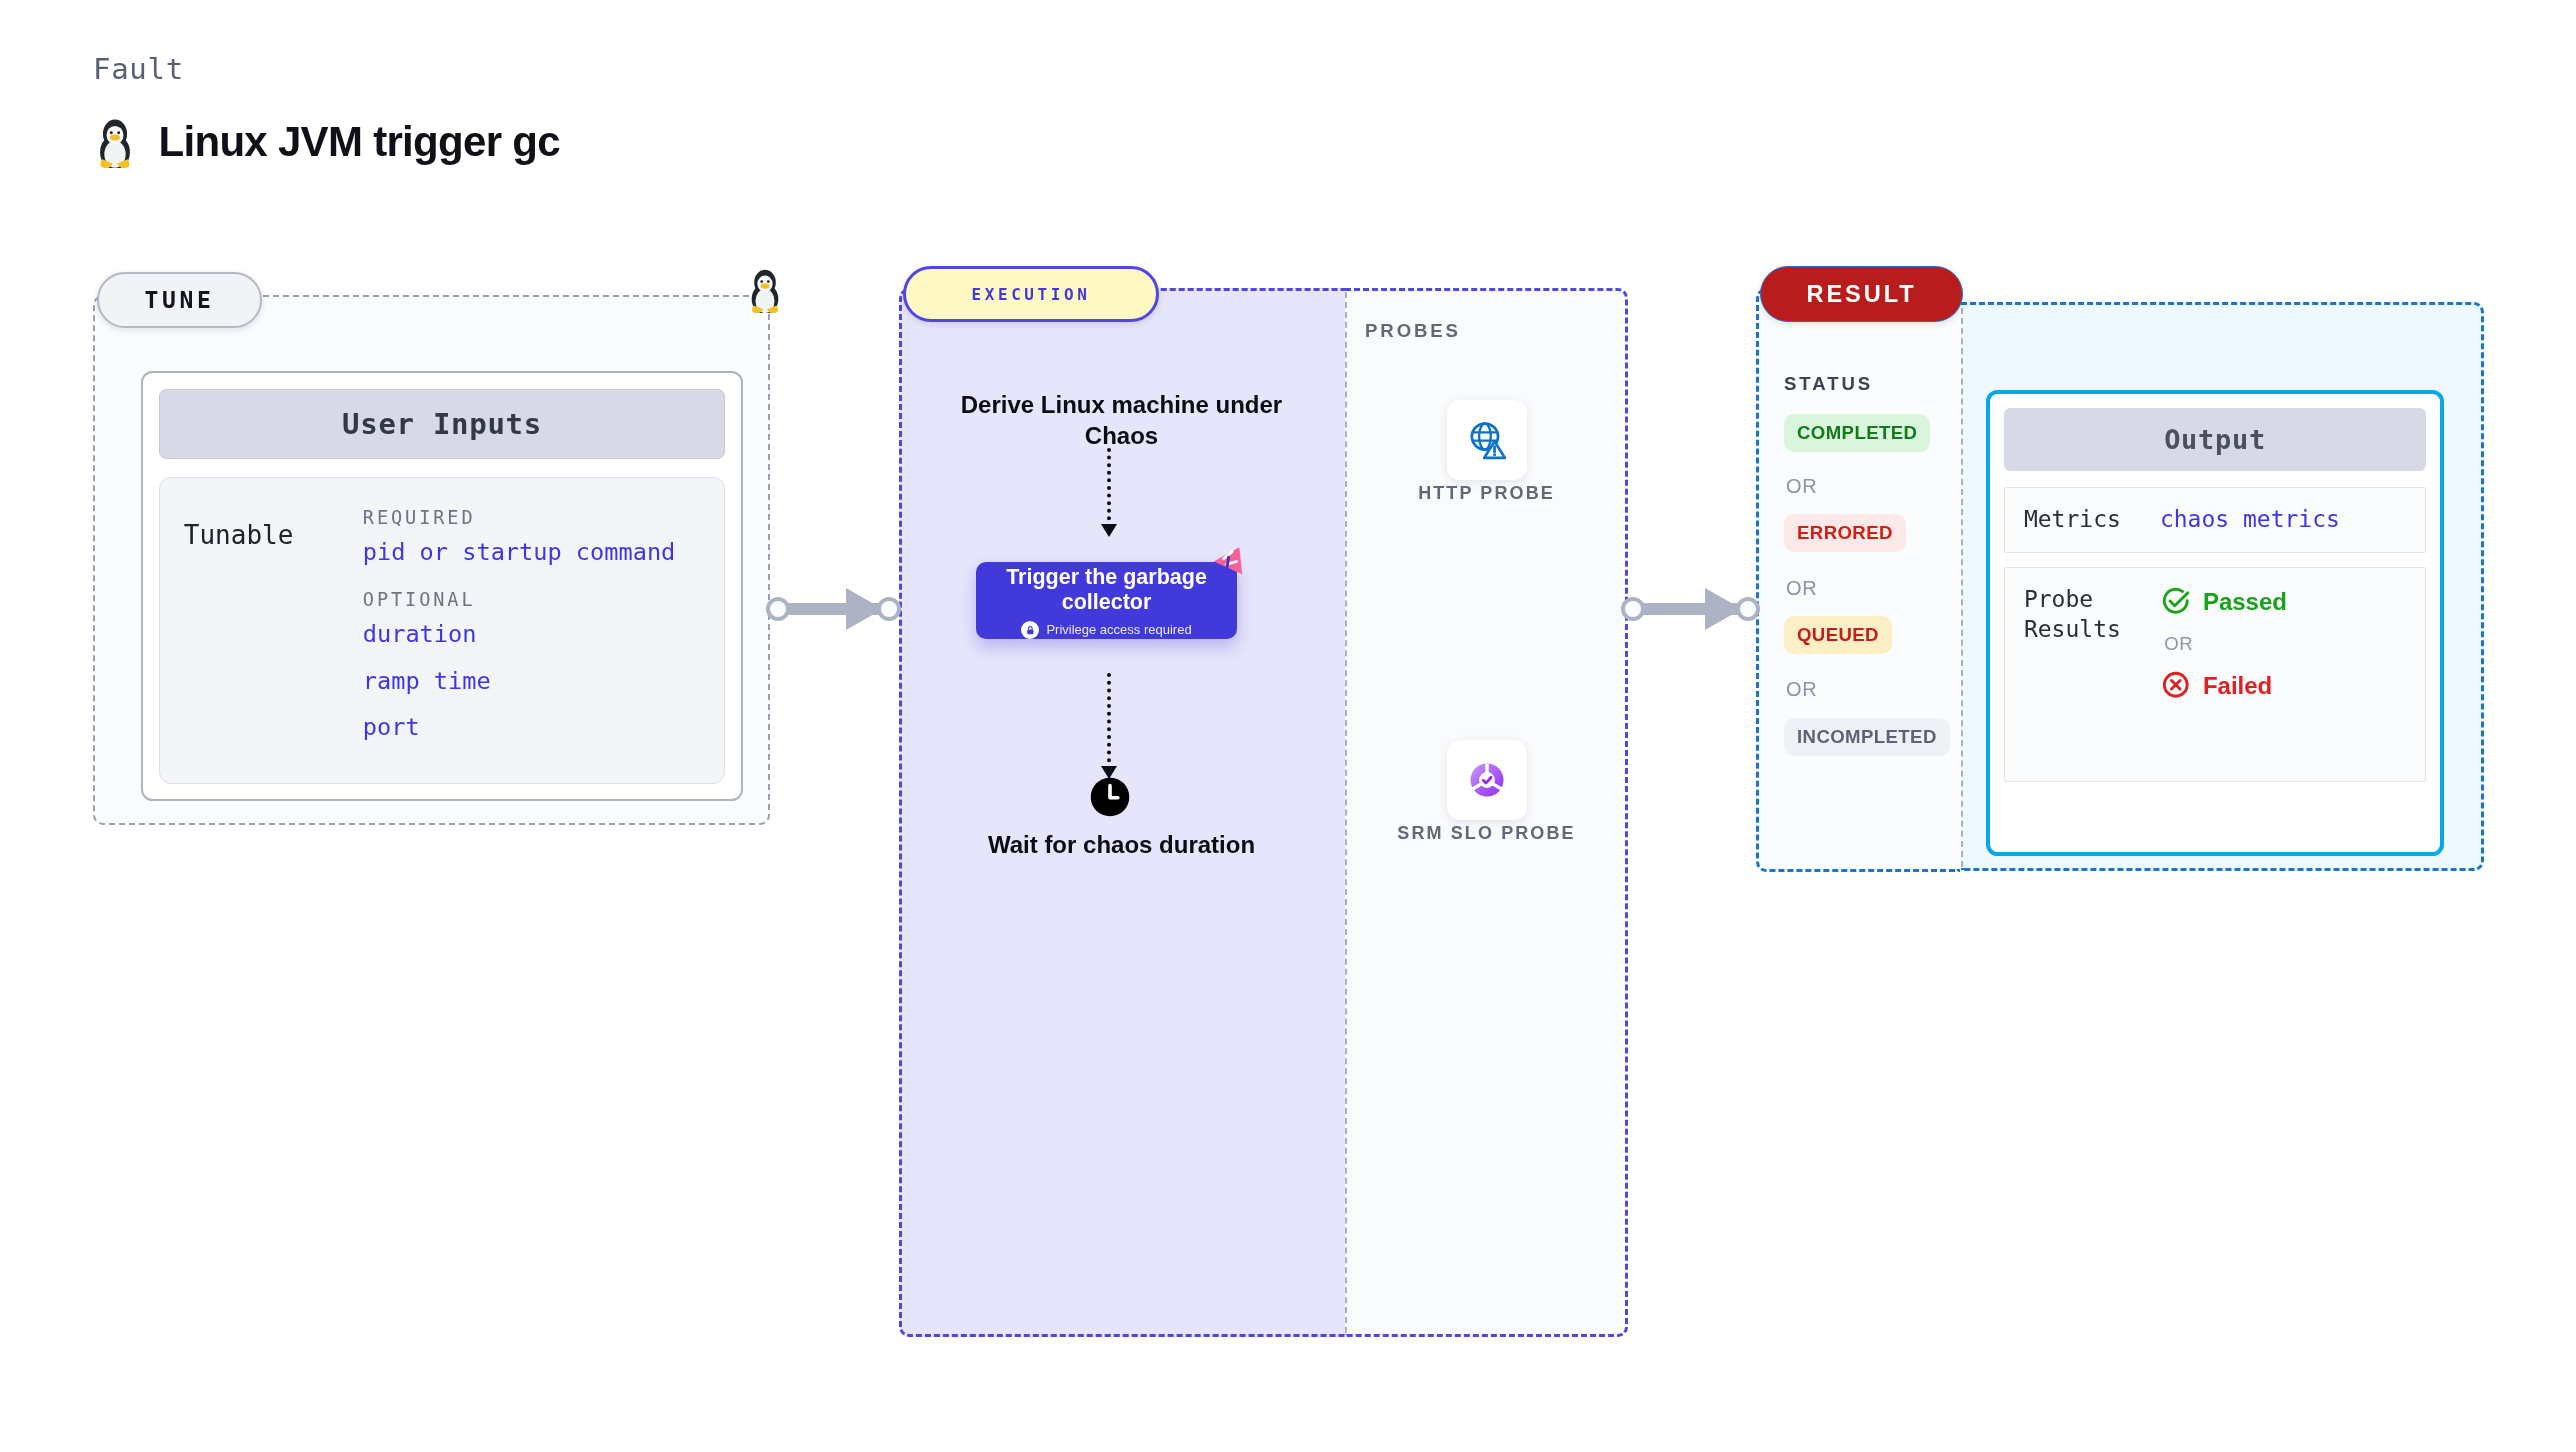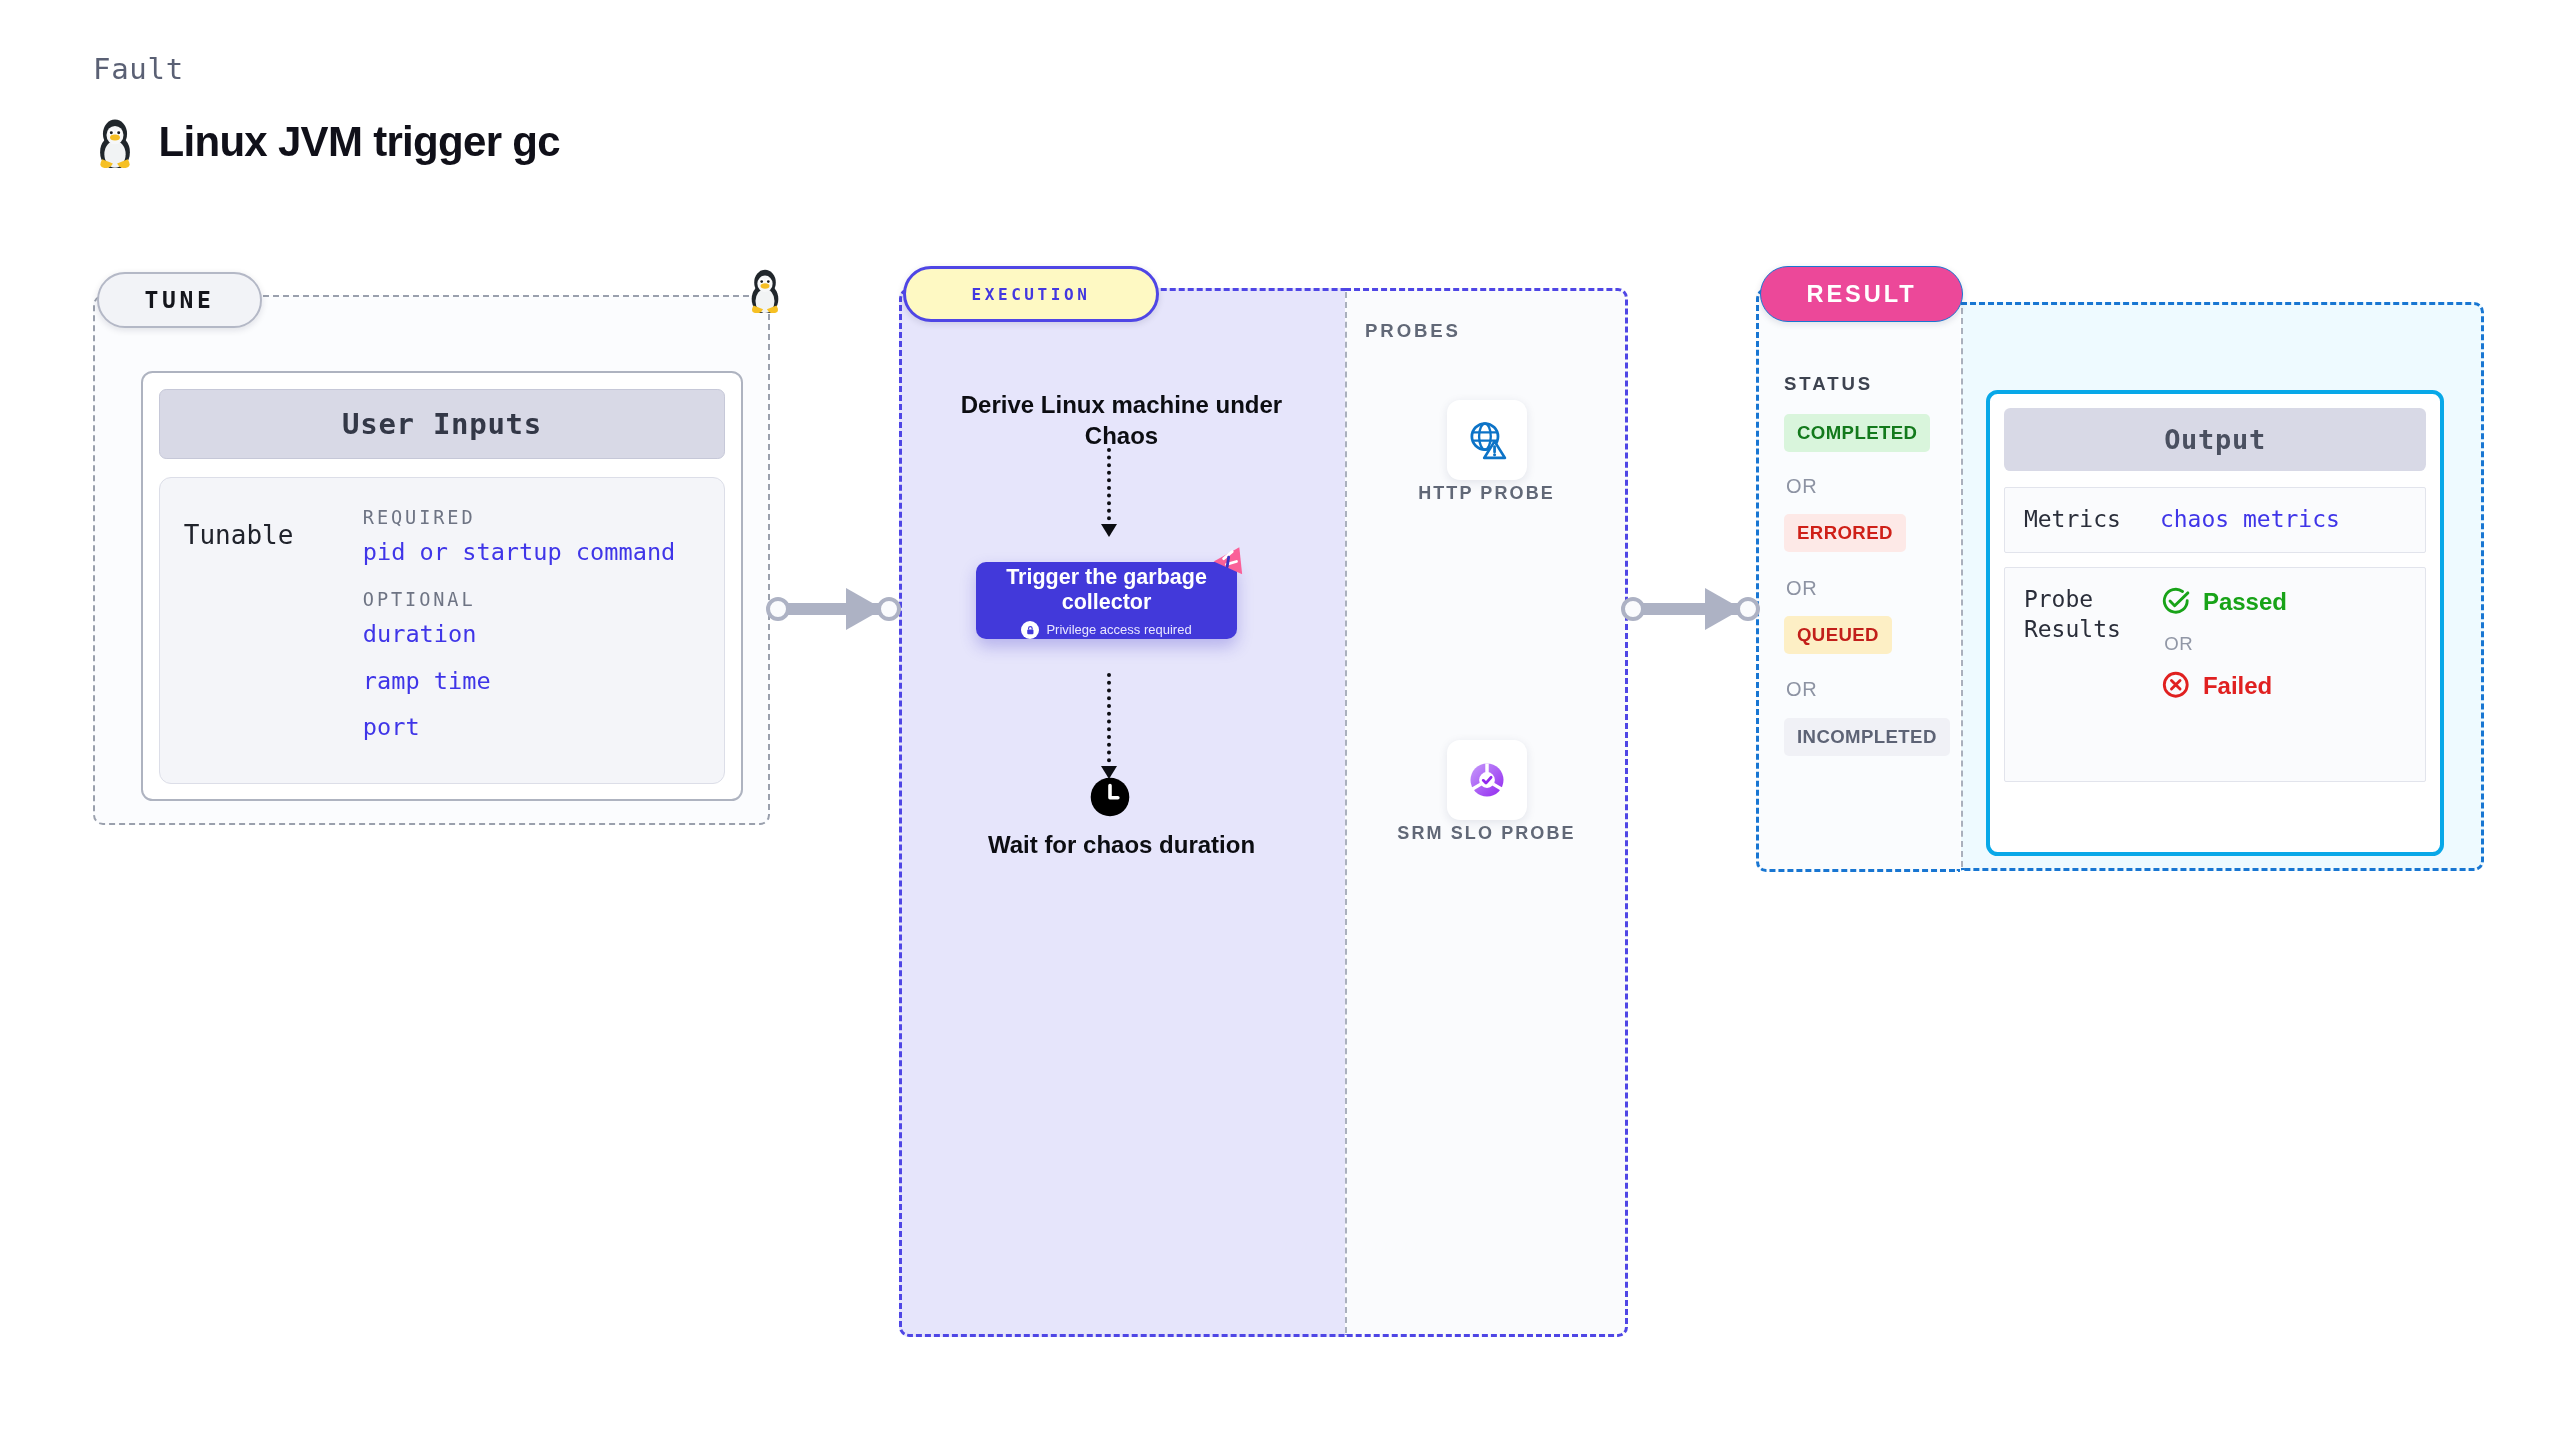--- a/index.html
+++ b/index.html
@@ -78,21 +78,21 @@
   .pill-tune {
     left: 97px; top: 272px; width: 165px; height: 56px;
     background: #f2f3f7; border: 2.9px solid #b4b8c6; color: #14151c; font-size: 23px;
   }
   .pill-exec {
     left: 903px; top: 266px; width: 256px; height: 56px;
     background: #fef9c3; border: 3.6px solid #4f46e5; color: #4338e0; font-size: 16px;
   }
   .pill-result {
     left: 1760px; top: 266px; width: 203px; height: 56px;
-    background: #ec4899; border: 1.4px solid #1876d2; color: #ffffff; font-size: 23.6px;
+    background: #b91c1c; border: 1.4px solid #1876d2; color: #ffffff; font-size: 23.6px;
     font-family: "Liberation Sans", sans-serif; letter-spacing: 2.9px;
   }
 
   
   .ui-card {
     position: absolute; left: 141px; top: 371px; width: 602px; height: 430px;
     background: #ffffff; border: 2.9px solid #aeb3c0; border-radius: 11.5px;
     padding: 15.8px;
   }
   .ui-head {
@@ -209,21 +209,21 @@
   .probe2 { left: 1386px; top: 559px; }
   .probe3 { left: 1386px; top: 740px; }
 
   
   .status-label {
     position: absolute; left: 1784px; top: 373px;
     font-size: 18.6px; font-weight: 700; color: #3d4350; letter-spacing: 2.9px;
   }
   .badge {
     position: absolute; display: inline-flex; align-items: center; justify-content: center;
-    border-radius: 5px; font-size: 18.6px; font-weight: 700; letter-spacing: 0.4px;
+    border-radius: 10px; font-size: 18.6px; font-weight: 700; letter-spacing: 0.4px;
     padding: 7.9px 13px;
   }
   .or-text {
     position: absolute; font-size: 20px; color: #8d93a3; letter-spacing: 0.7px;
   }
   .b-completed { left: 1784px; top: 414px; background: #d9f5dc; color: #137a1c; }
   .or-1 { left: 1786px; top: 475px; }
   .b-errored { left: 1784px; top: 514px; background: #fde9e7; color: #cf2018; }
   .or-2 { left: 1786px; top: 577px; }
   .b-queued { left: 1784px; top: 616px; background: #fdefc5; color: #c21f1a; }

